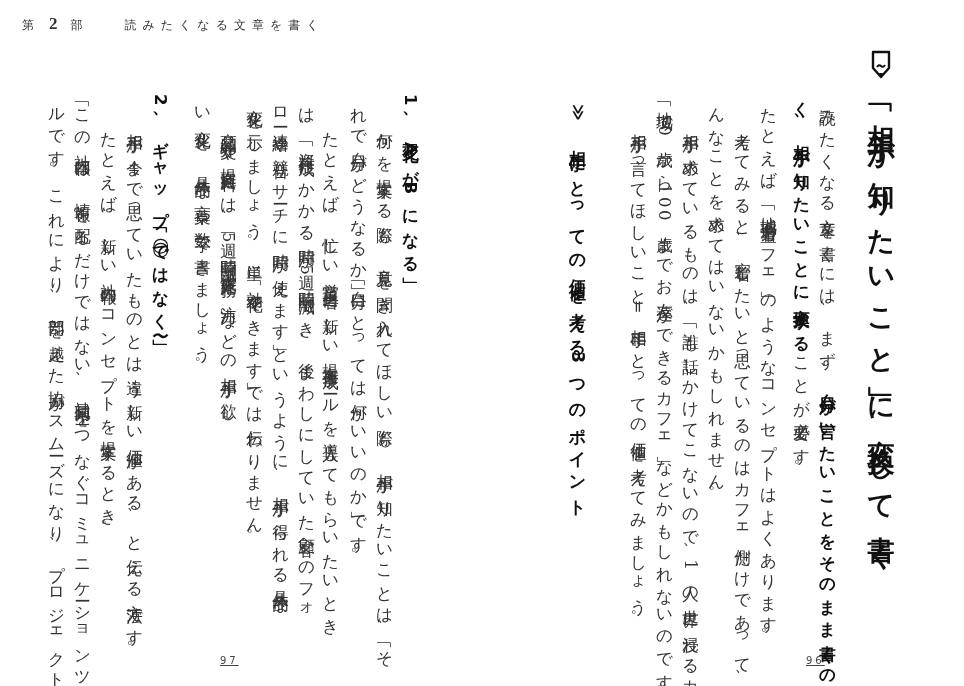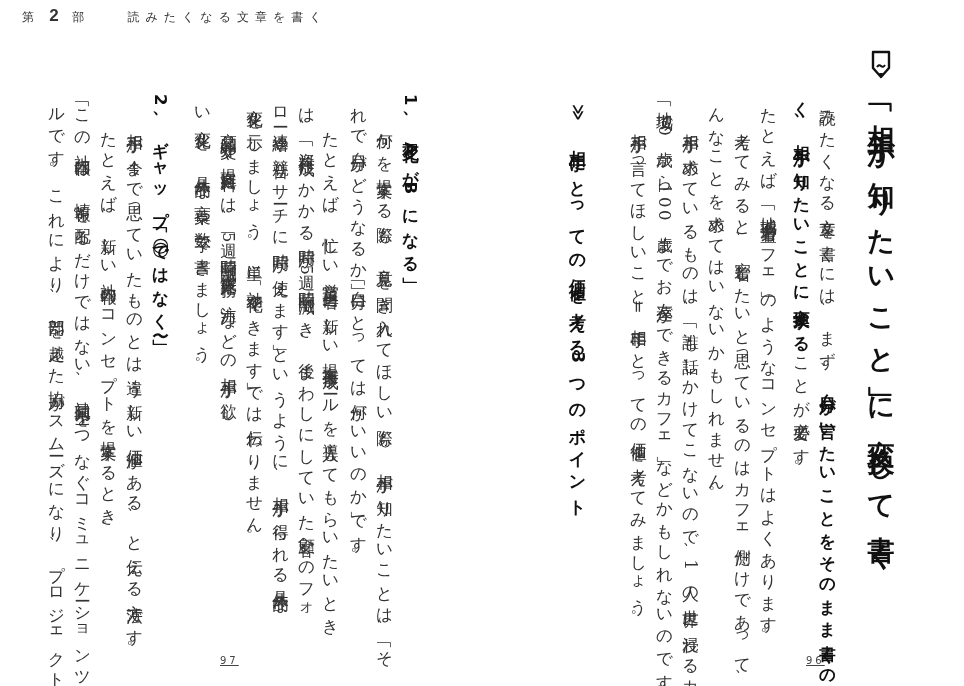--- a/index.html
+++ b/index.html
@@ -1,21 +1,21 @@
 <!DOCTYPE html>
 <html><head>
 <meta charset="utf-8">
 <style>
   html, body { margin:0; padding:0; }
   body {
     width:964px; height:686px; background:#ffffff; position:relative; overflow:hidden;
     font-family:"DejaVu Serif","Liberation Serif",serif; color:#2a2a2a;
   }
   .running-header {
-    position:absolute; left:22px; top:6px; font-family:Liberation Sans, sans-serif;
+    position:absolute; left:22px; top:14px; font-family:Liberation Serif, serif;
     font-size:12px; letter-spacing:6px; color:#333; white-space:nowrap;
   }
   .running-header .num { font-size:17px; font-weight:bold; letter-spacing:4px; }
   .col {
     position:absolute; top:96px; writing-mode:vertical-rl; -webkit-writing-mode:vertical-rl;
     font-size:16.5px; line-height:24px; letter-spacing:2.6px; white-space:nowrap; color:#333;
   }
   .b { font-family:"DejaVu Sans","Liberation Sans",sans-serif; font-weight:bold; color:#111; letter-spacing:3.2px; }
   .title {
     position:absolute; left:866px; top:94px; writing-mode:vertical-rl;

